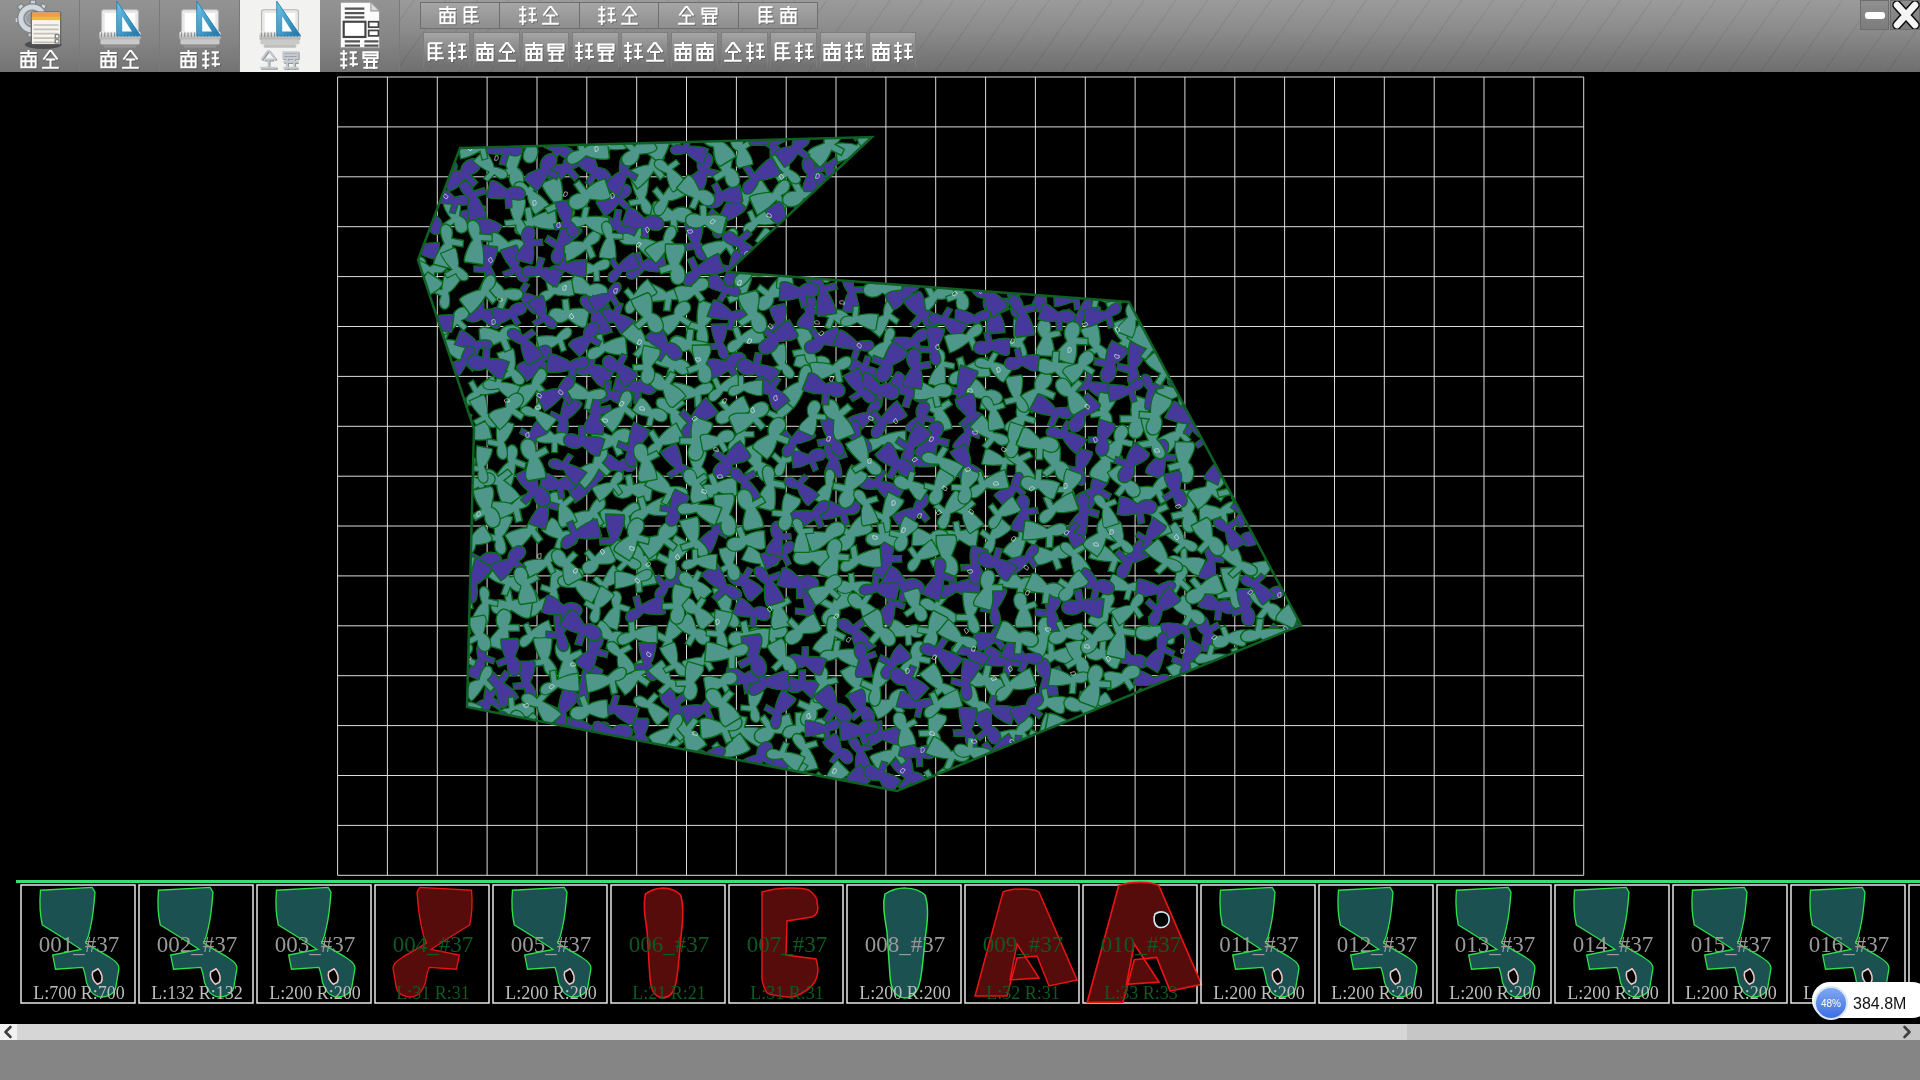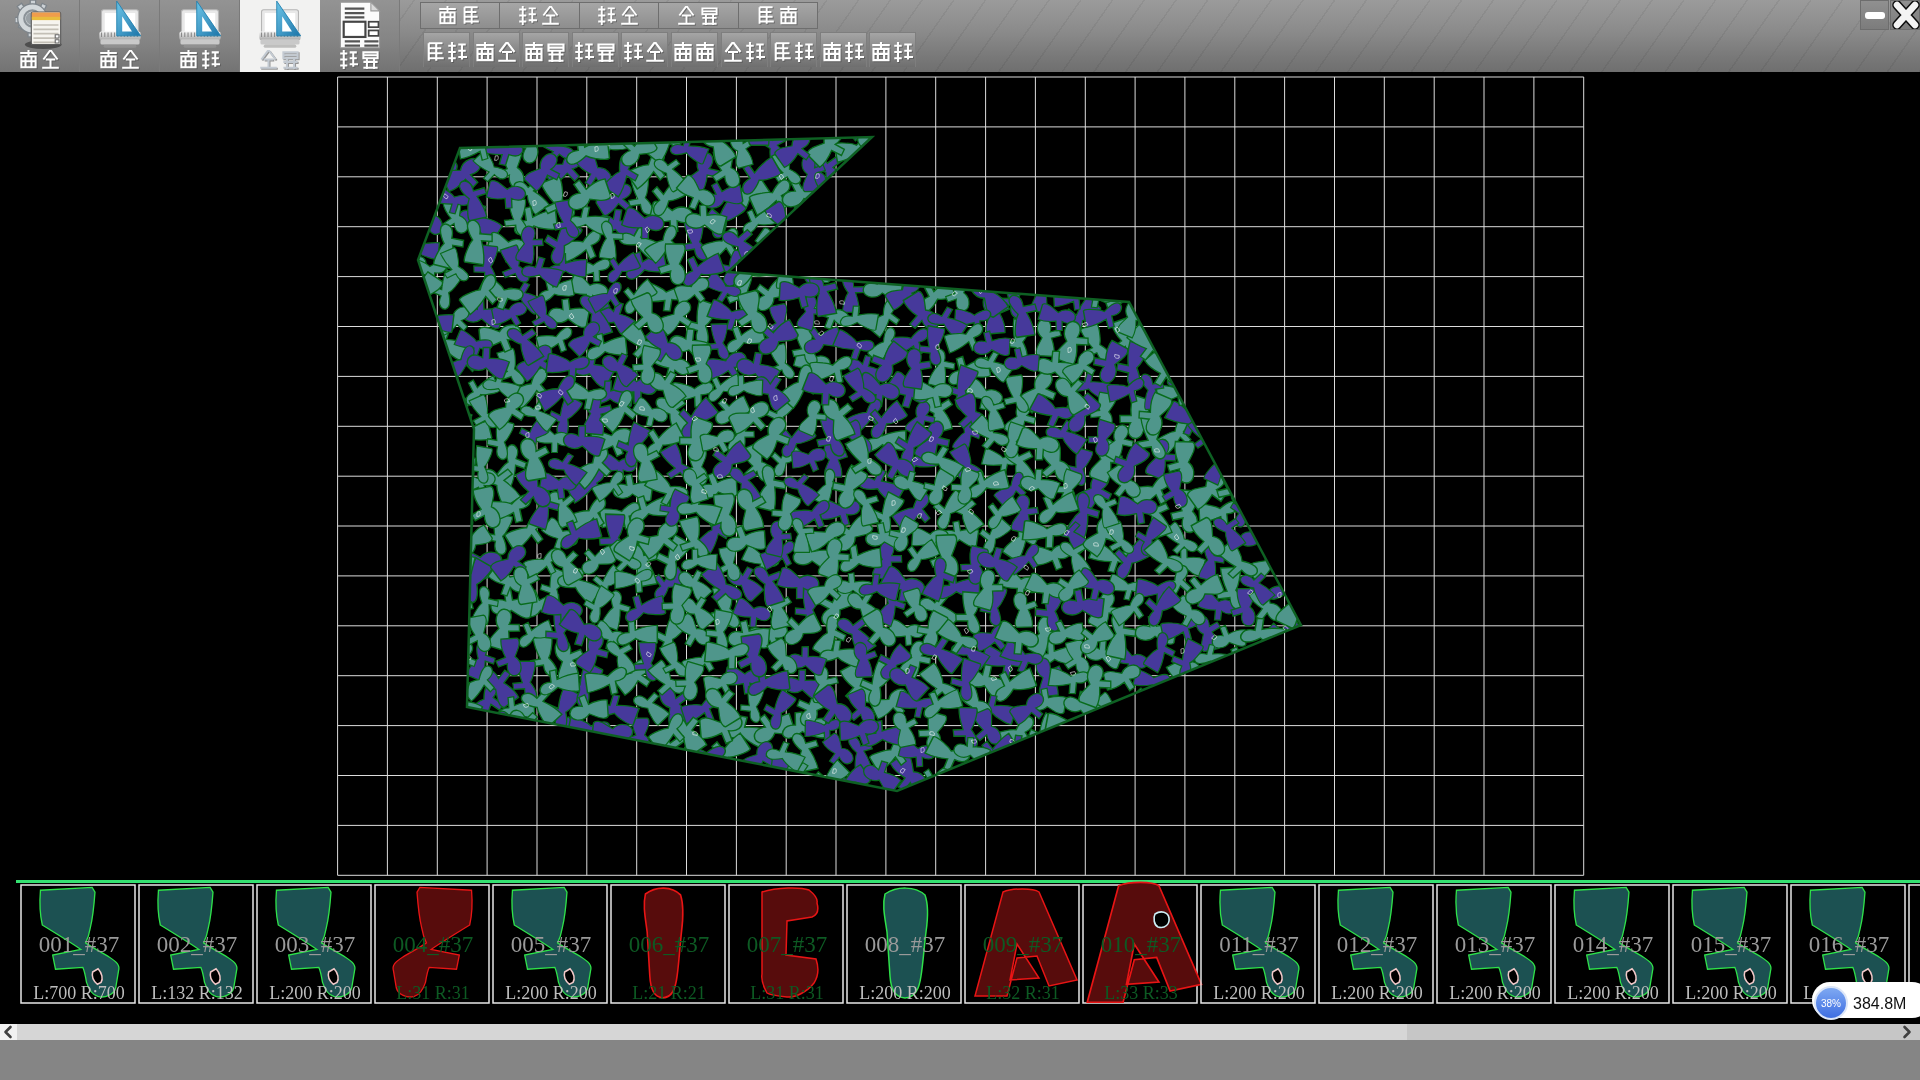--- a/index.html
+++ b/index.html
@@ -1288,13 +1288,13 @@
       <path d="M10.5 3 L5.5 8 L10.5 13" stroke="#404040" stroke-width="2.6" fill="none" stroke-linecap="round" stroke-linejoin="round"></path>
     </svg>
     <div style="position:absolute;left:17px;top:0;width:1390px;height:16px;background:#d6d6d6"></div>
     <svg width="17" height="16" style="position:absolute;left:1898px;top:0">
       <path d="M6.5 3 L11.5 8 L6.5 13" stroke="#404040" stroke-width="2.6" fill="none" stroke-linecap="round" stroke-linejoin="round"></path>
     </svg>
   </div>
 <div style="position:absolute;left:0;top:1040px;width:1920px;height:40px;background:#858585"></div>
 <div style="position:absolute;left:1812px;top:982px;width:118px;height:36px;background:#fff;border-radius:18px;box-shadow:0 1px 3px rgba(0,0,0,0.4)"></div>
 <div style="position:absolute;left:1814px;top:986px;width:34px;height:34px;border-radius:50%;background:linear-gradient(#7fa9f2,#3e6ee2);border:2px solid #dce6f8;box-sizing:border-box"></div>
-<div style="position:absolute;left:1814px;top:998px;width:34px;height:12px;color:#fff;font:10px 'Liberation Sans';text-align:center">38%</div>
+<div style="position:absolute;left:1814px;top:998px;width:34px;height:12px;color:#fff;font:10px 'Liberation Sans';text-align:center">48%</div>
 <div style="position:absolute;left:1853px;top:995px;width:70px;height:18px;color:#111;font:16px 'Liberation Sans'">384.8M</div>
 </body></html>

